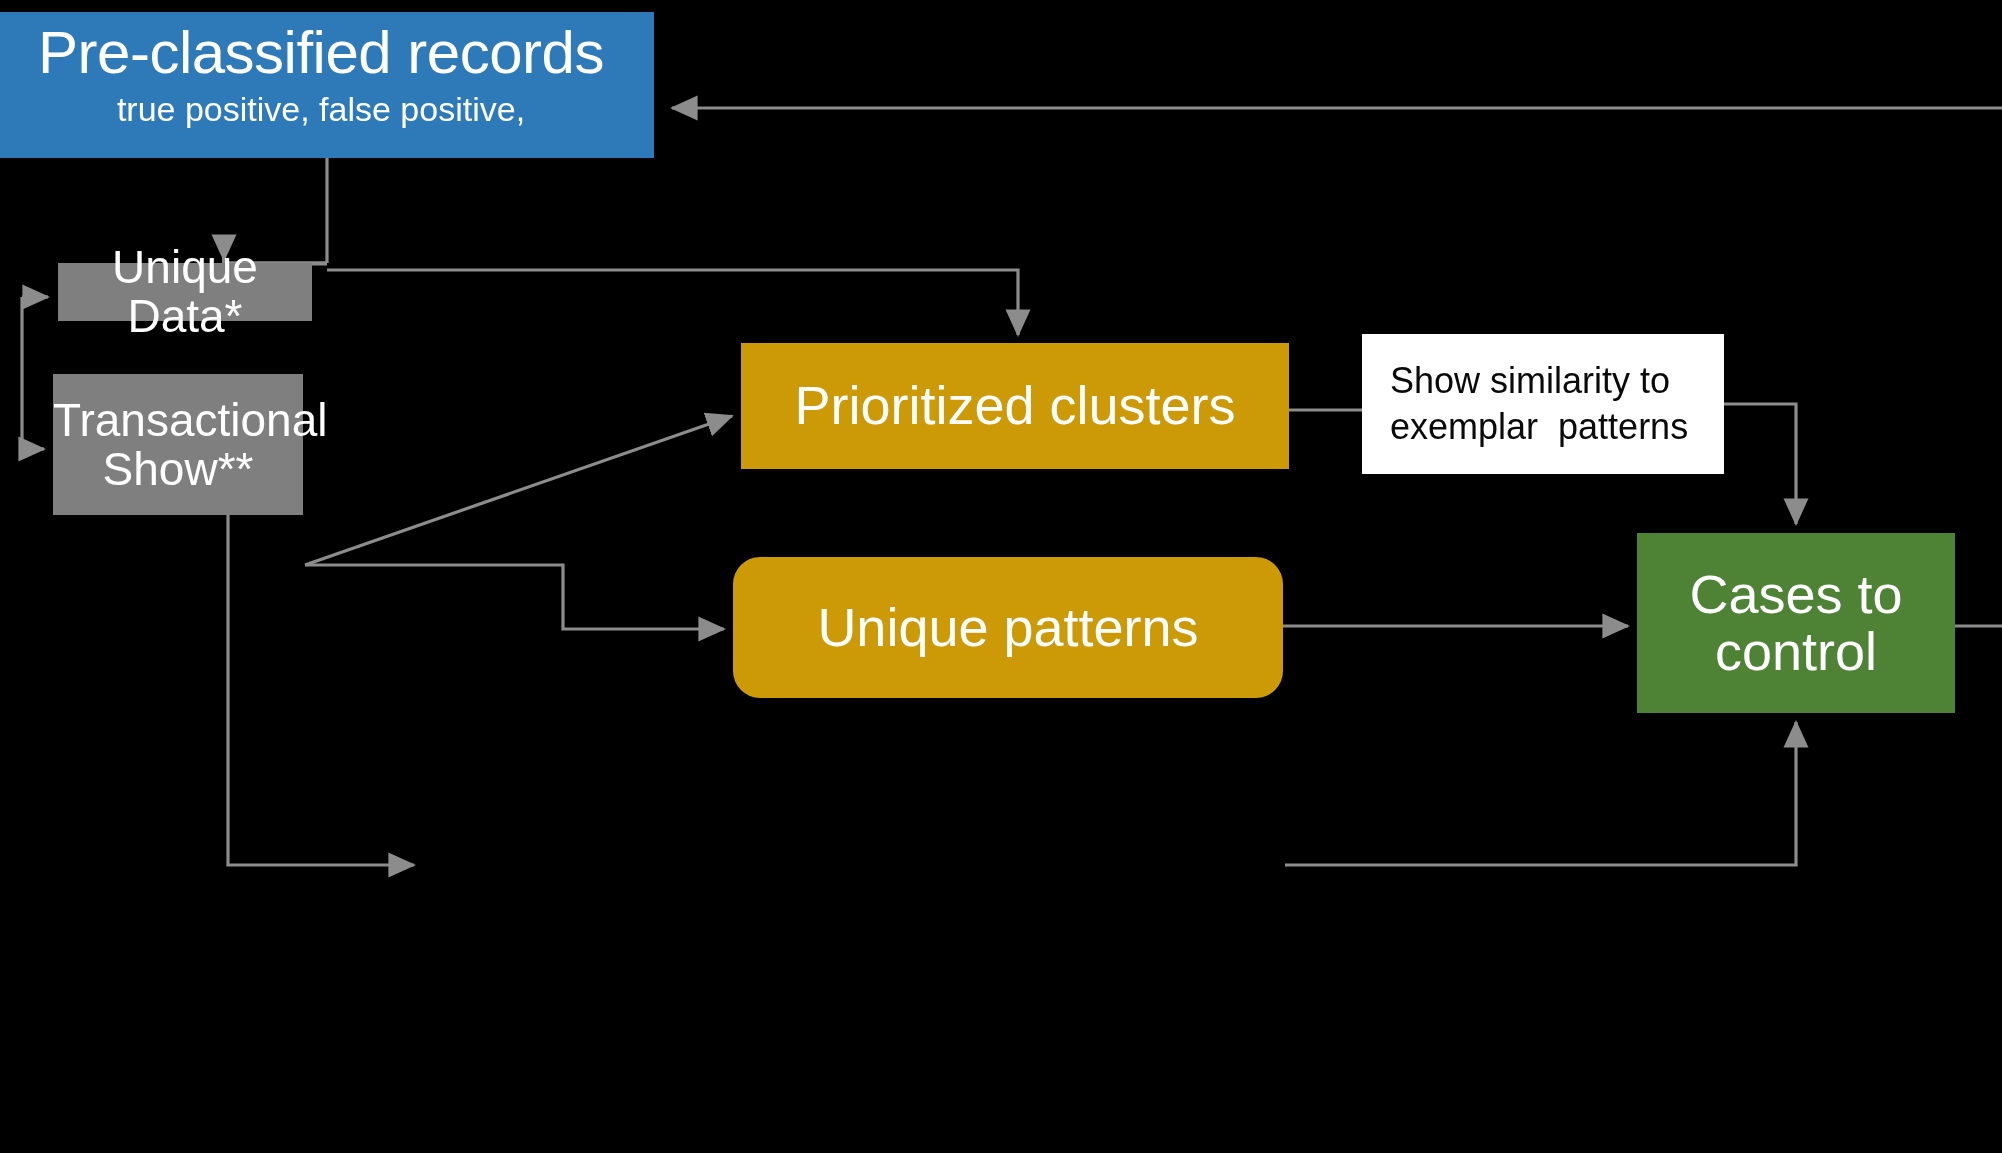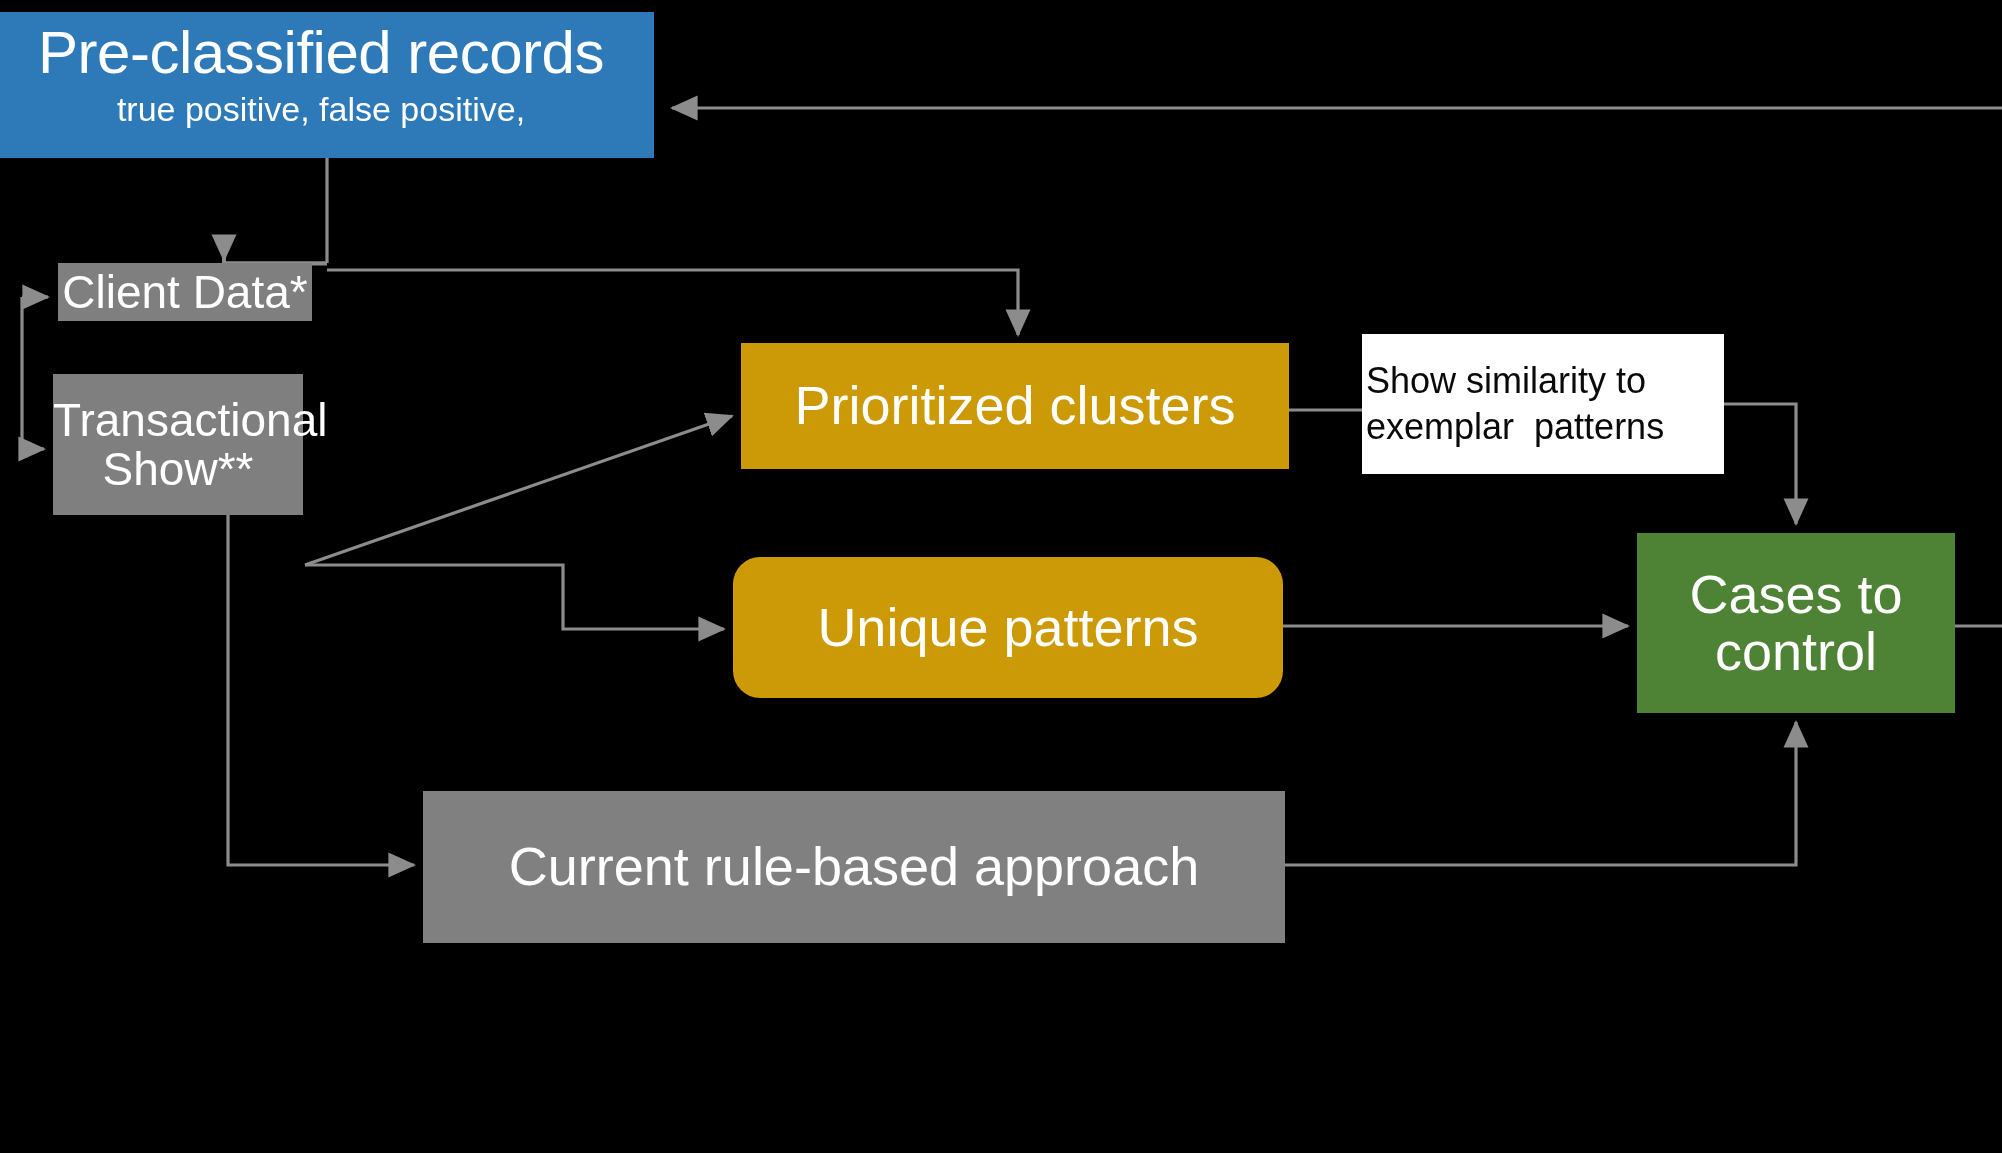--- a/index.html
+++ b/index.html
@@ -134,21 +134,21 @@
 
   #node-callout {
     left: 1362px;
     top: 322px;
     width: 362px;
     height: 140px;
     background: #ffffff;
     color: #0a0a0a;
     align-items: flex-start;
     justify-content: center;
-    padding-left: 4px;
+    padding-left: 28px;
     text-align: left;
   }
   #node-callout .title {
     font-size: 36px;
     line-height: 1.28;
     text-align: left;
   }
 </style>
 </head>
 <body>
@@ -199,39 +199,36 @@
 
     </g>
   </svg>
 
   <div class="node" id="node-preclassified">
     <span class="title">Pre-classified records</span>
     <span class="subtitle">true positive, false positive,</span>
   </div>
 
   <div class="node" id="node-client-data">
-    <span class="title">Client Data*</span>
+    <span class="title">Unique Data*</span>
   </div>
 
   <div class="node" id="node-transactional-data">
     <span class="title">Transactional
 Show**</span>
   </div>
 
   <div class="node" id="node-prioritized-clusters">
     <span class="title">Prioritized clusters</span>
   </div>
 
   <div class="node" id="node-unique-patterns">
     <span class="title">Unique patterns</span>
   </div>
 
-  <div class="node" id="node-current-rules">
-    <span class="title">Current rule-based approach</span>
-  </div>
 
   <div class="node" id="node-cases-to-control">
     <span class="title">Cases to
 control</span>
   </div>
 
   <div class="node" id="node-callout">
     <span class="title">Show similarity to
 exemplar  patterns</span>
   </div>

